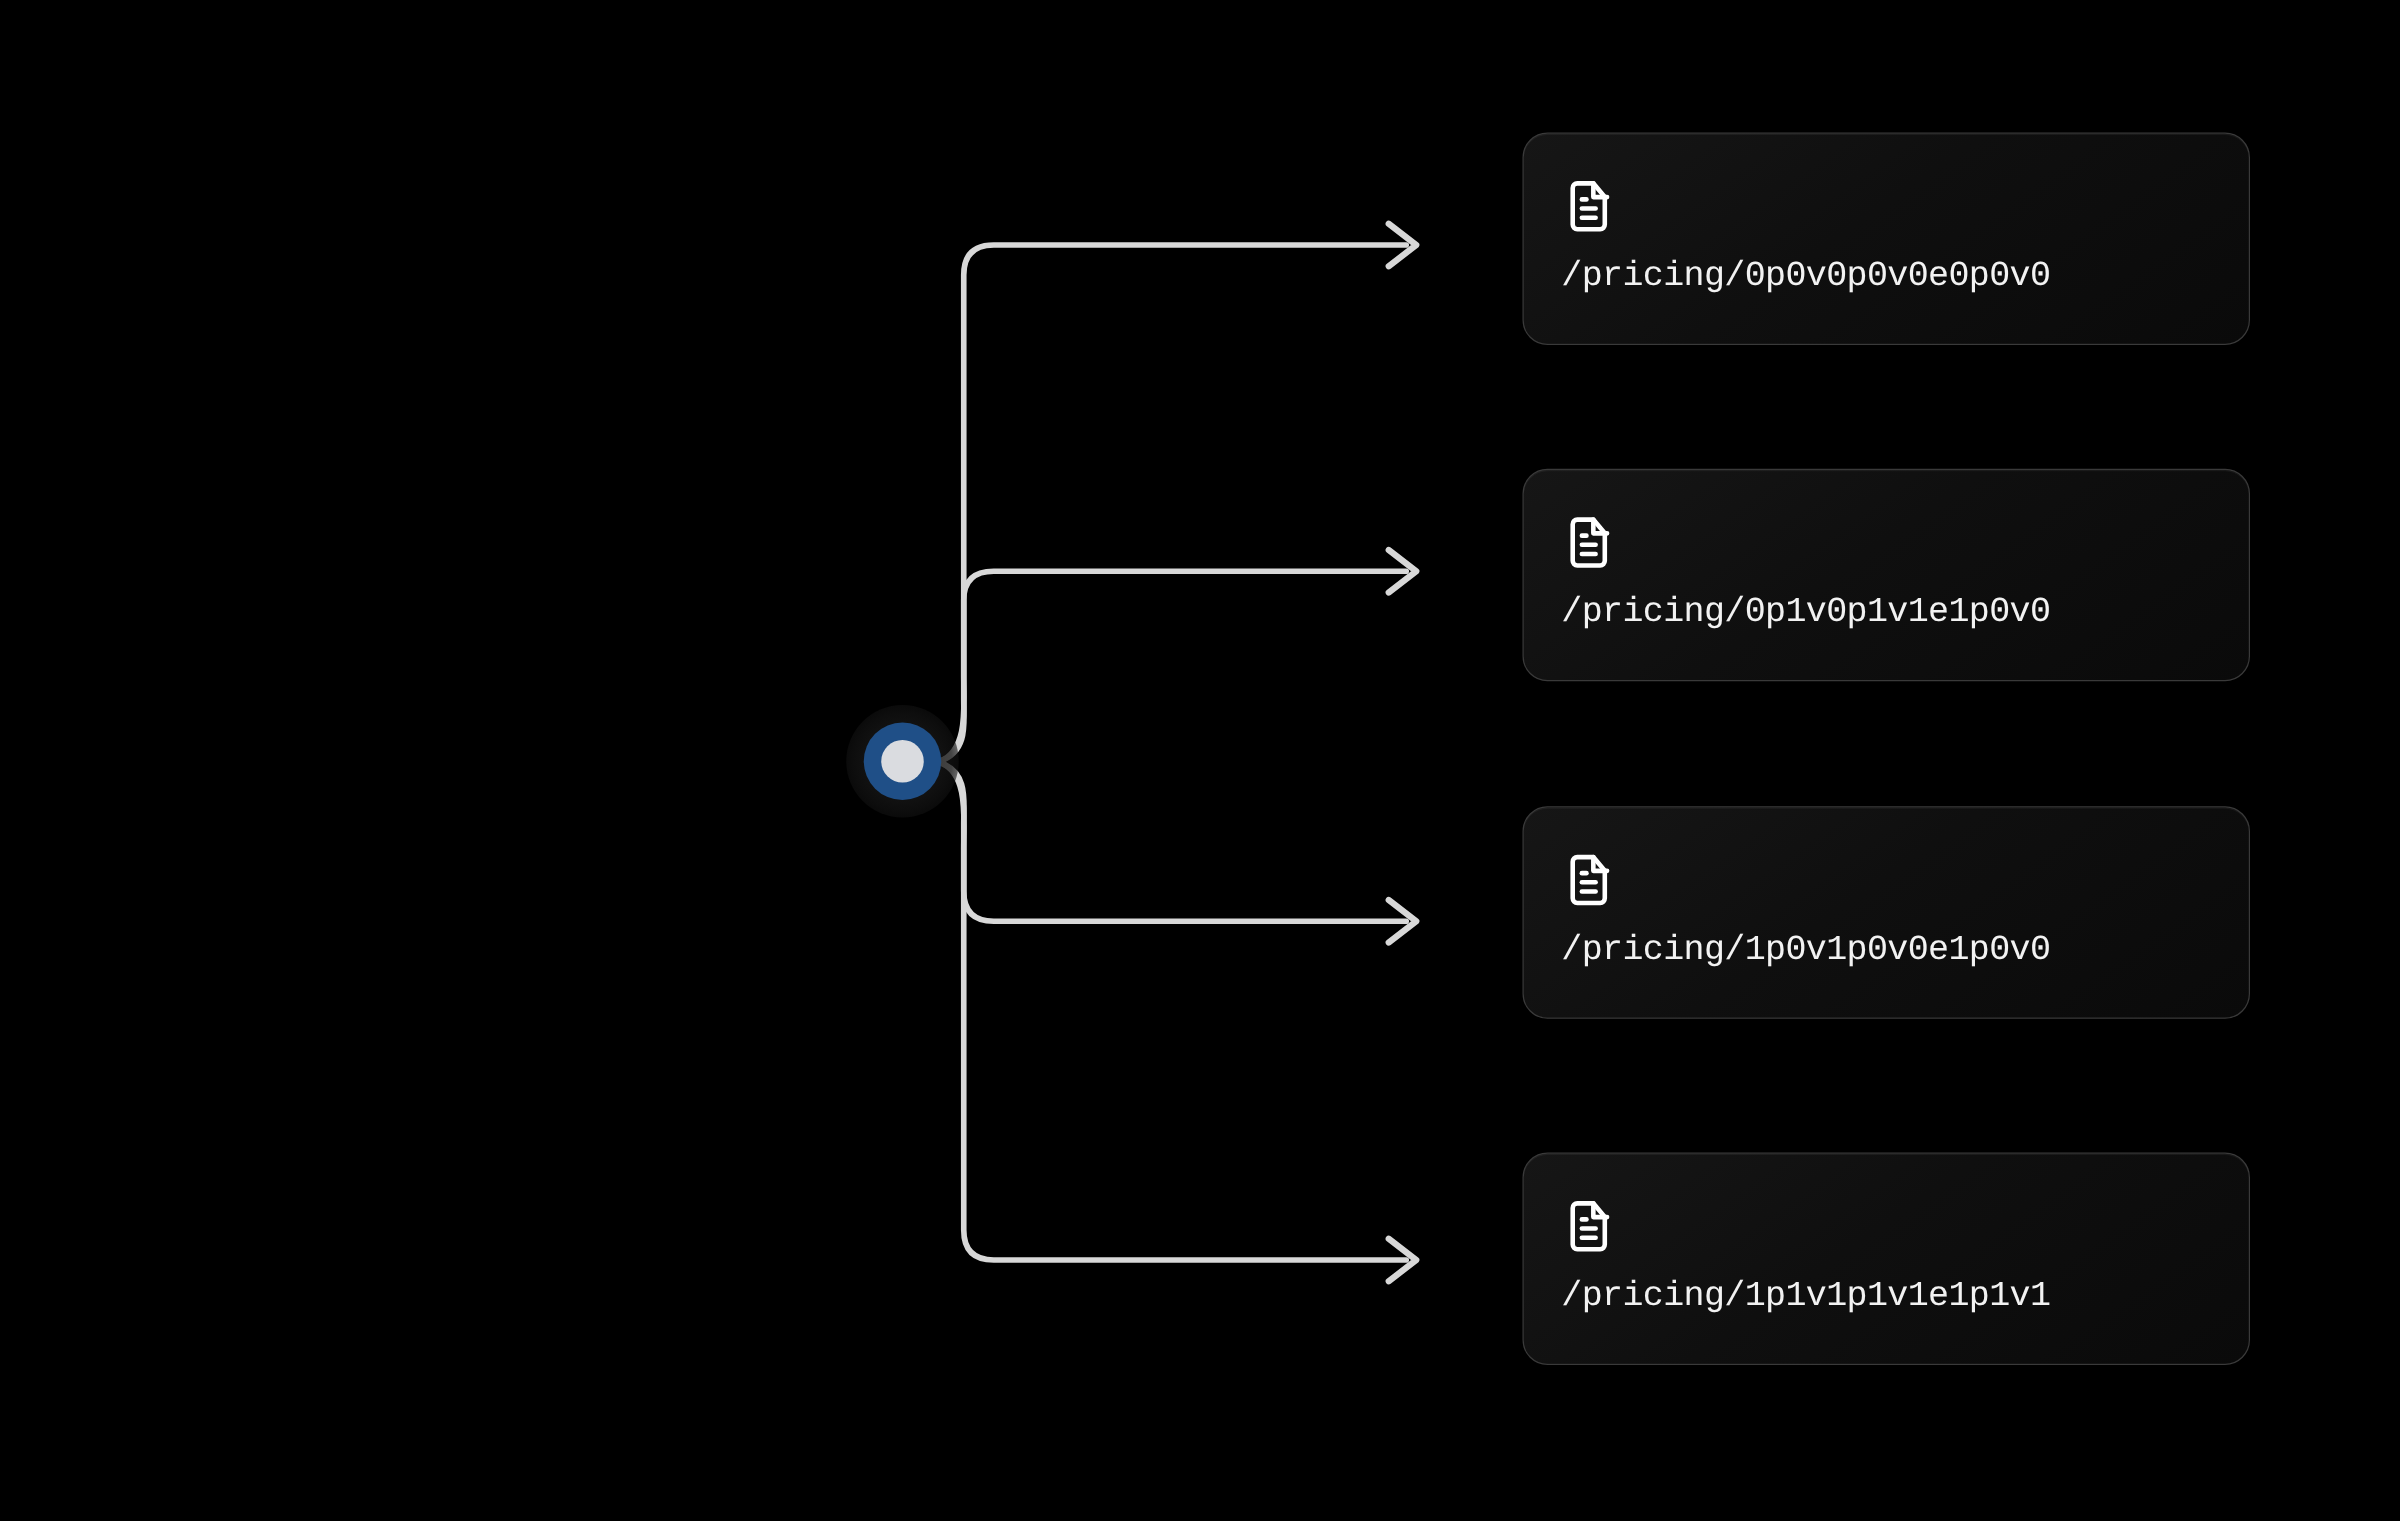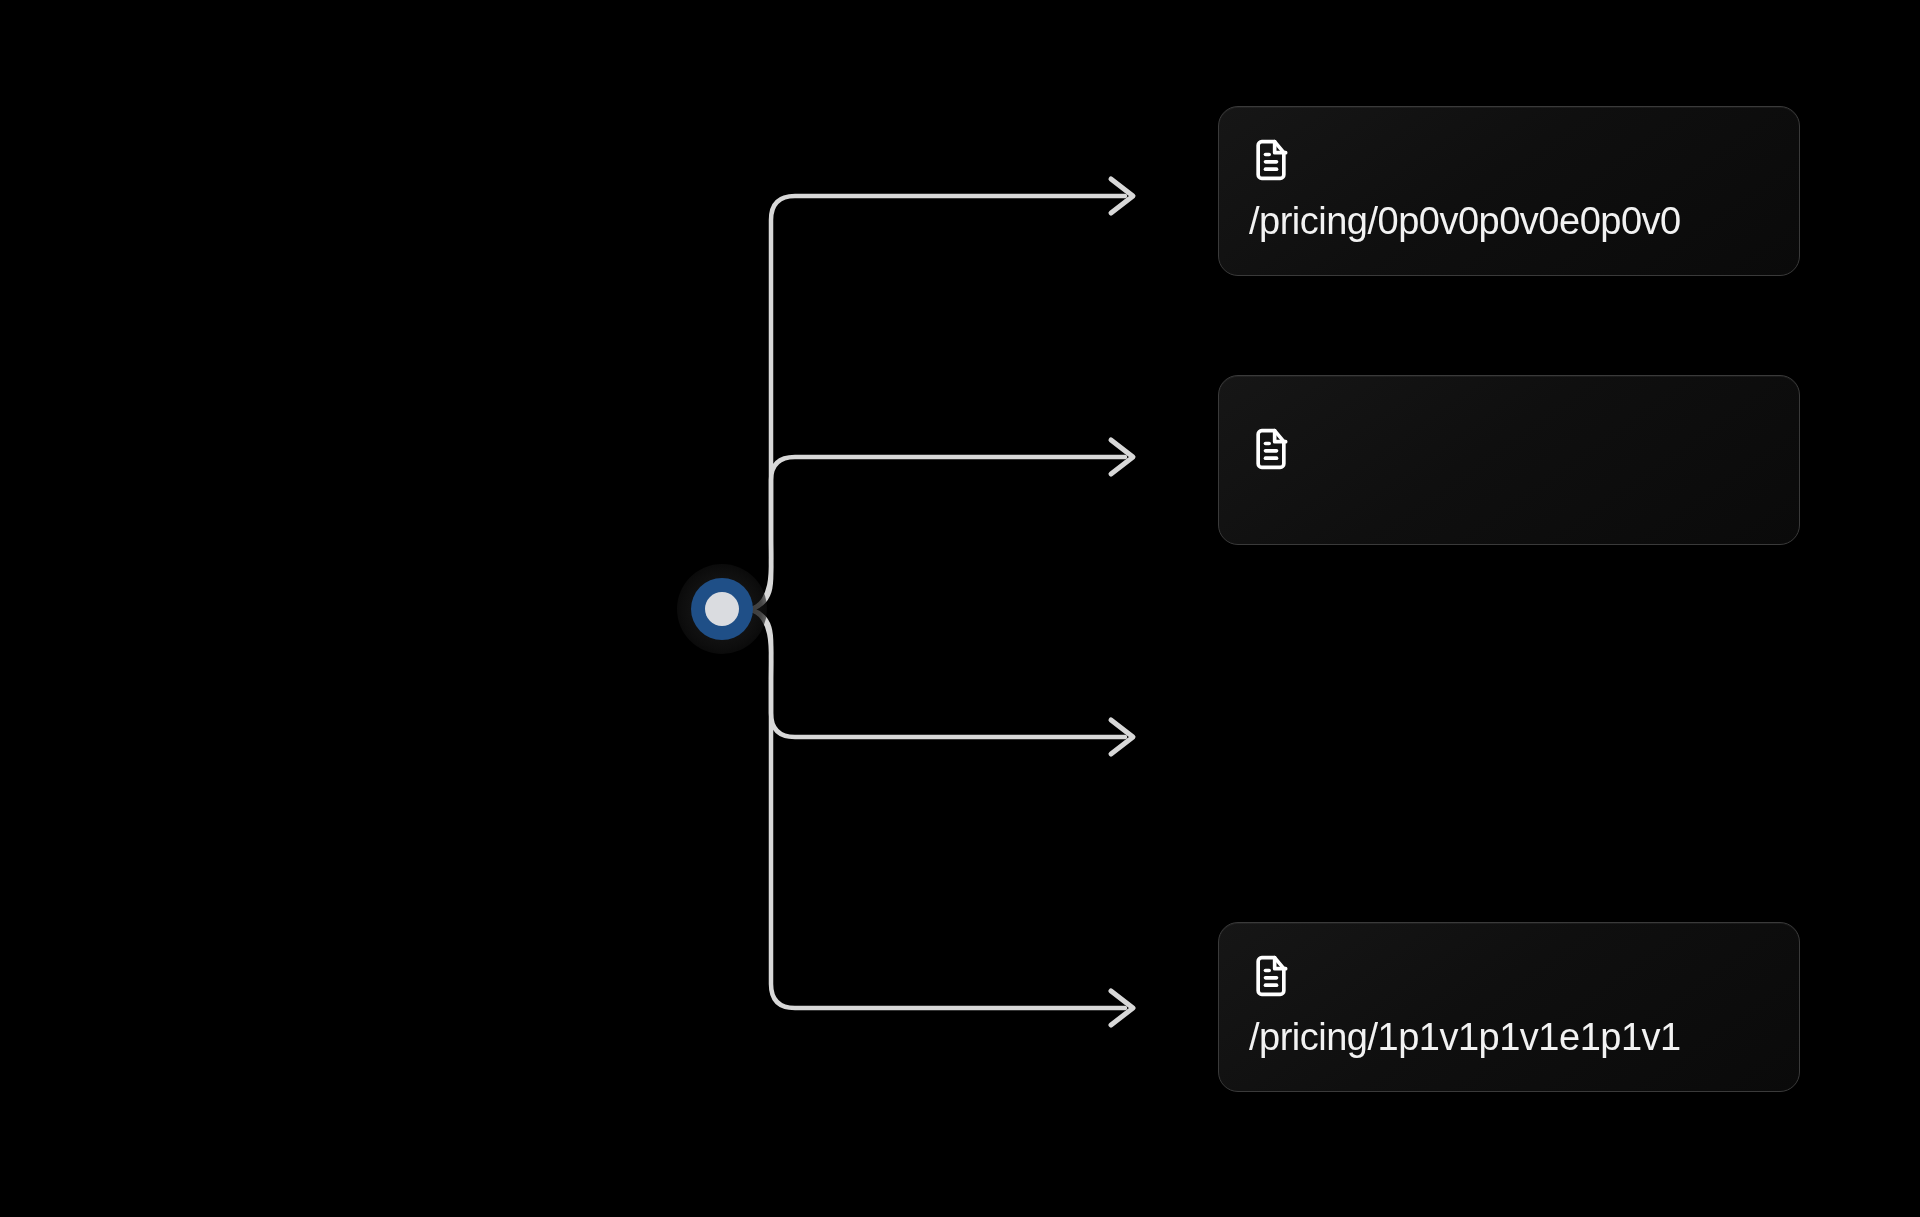--- a/index.html
+++ b/index.html
@@ -50,22 +50,22 @@
   .node-icon {
     width: 44px;
     height: 44px;
     display: block;
     margin-bottom: 20px;
   }
   .node-icon svg { display: block; width: 44px; height: 44px; }
 
   .node-label {
     color: #f2f2f2;
-    font-family: Liberation Sans, sans-serif;
-    font-size: 38px;
+    font-family: Liberation Mono, monospace;
+    font-size: 28px;
     line-height: 1.05;
     letter-spacing: -0.5px;
     white-space: nowrap;
   }
 
   
   #source-node {
     left: 92px;
     top: 525px;
     width: 634px;
@@ -164,22 +164,35 @@
   <div class="node target-node" id="target-node-1">
     <span class="node-icon">
       <svg viewBox="0 0 24 24" fill="none" stroke="#ffffff" stroke-width="2" stroke-linecap="round" stroke-linejoin="round">
         <path d="M14 2 H7 a2 2 0 0 0 -2 2 v16 a2 2 0 0 0 2 2 h10 a2 2 0 0 0 2 -2 V8 z"></path>
         <polyline points="14 2 14 8 20 8"></polyline>
         <line x1="9" y1="9" x2="11" y2="9"></line>
         <line x1="9" y1="13" x2="15" y2="13"></line>
         <line x1="9" y1="17" x2="15" y2="17"></line>
       </svg>
     </span>
-  </div>
-
+    <span class="node-label">/pricing/0p1v0p1v1e1p0v0</span>
+  </div>
+
+  <div class="node target-node" id="target-node-2">
+    <span class="node-icon">
+      <svg viewBox="0 0 24 24" fill="none" stroke="#ffffff" stroke-width="2" stroke-linecap="round" stroke-linejoin="round">
+        <path d="M14 2 H7 a2 2 0 0 0 -2 2 v16 a2 2 0 0 0 2 2 h10 a2 2 0 0 0 2 -2 V8 z"></path>
+        <polyline points="14 2 14 8 20 8"></polyline>
+        <line x1="9" y1="9" x2="11" y2="9"></line>
+        <line x1="9" y1="13" x2="15" y2="13"></line>
+        <line x1="9" y1="17" x2="15" y2="17"></line>
+      </svg>
+    </span>
+    <span class="node-label">/pricing/1p0v1p0v0e1p0v0</span>
+  </div>
 
   <div class="node target-node" id="target-node-3">
     <span class="node-icon">
       <svg viewBox="0 0 24 24" fill="none" stroke="#ffffff" stroke-width="2" stroke-linecap="round" stroke-linejoin="round">
         <path d="M14 2 H7 a2 2 0 0 0 -2 2 v16 a2 2 0 0 0 2 2 h10 a2 2 0 0 0 2 -2 V8 z"></path>
         <polyline points="14 2 14 8 20 8"></polyline>
         <line x1="9" y1="9" x2="11" y2="9"></line>
         <line x1="9" y1="13" x2="15" y2="13"></line>
         <line x1="9" y1="17" x2="15" y2="17"></line>
       </svg>

